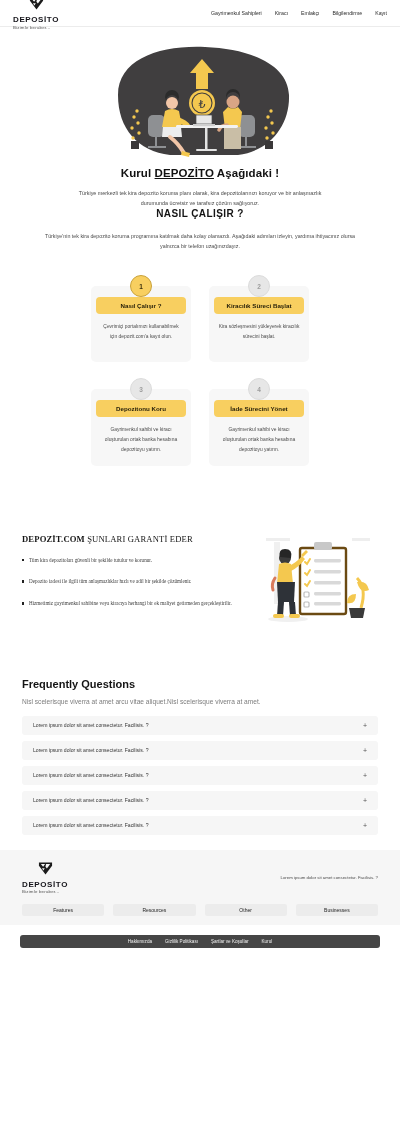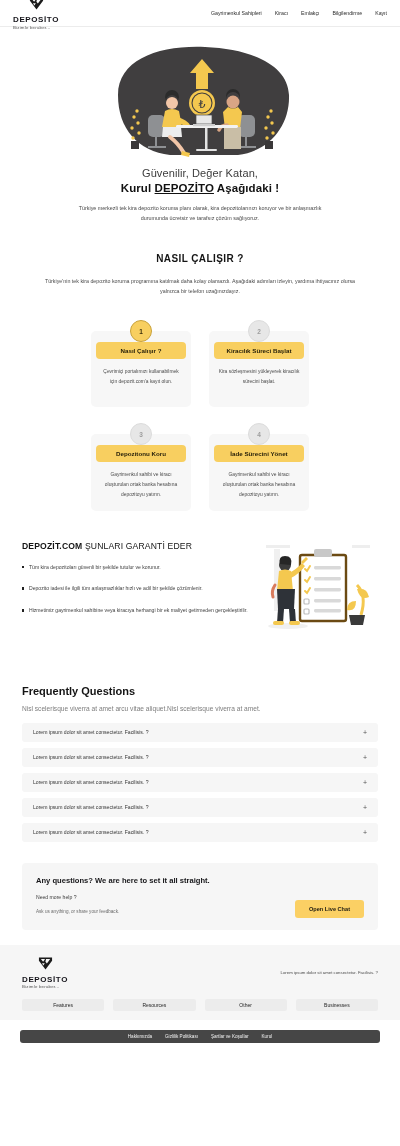--- a/index.html
+++ b/index.html
@@ -39,21 +39,21 @@
   .hero-art { width: 400px; height: 128px; display: block; }
   .hero-copy { text-align: center; padding: 0 55px; margin-top: 6px; }
   .hero-l1 { font-size: 11px; color: #3c3c3c; font-weight: 400; letter-spacing: .1px; }
   .hero-l2 { font-size: 11.5px; font-weight: bold; color: #111; margin-top: 3px; letter-spacing: .1px; }
   .hero-l2 .accentword { font-weight: bold; text-decoration: underline; }
   .hero-sub {
     margin-top: 9px; font-size: 5.4px; line-height: 1.85; color: #4a4a4a; padding: 0 12px;
   }
 
   
-  .how { margin-top: 30px; text-align: center; }
+  .how { text-align: center; }
   .how-title { font-size: 10px; font-weight: bold; letter-spacing: .4px; color: #141414; }
   .how-sub {
     margin: 12px auto 0; width: 330px; font-size: 5.3px; line-height: 1.9; color: #4a4a4a;
   }
 
   .steps { margin-top: 24px; display: flex; flex-direction: column; align-items: center; gap: 16px; }
   .steps-row { display: flex; gap: 18px; justify-content: center; }
   .step { width: 100px; position: relative; padding-top: 11px; }
   .step-badge {
     position: absolute; top: 0; left: 50%; transform: translateX(-50%);
@@ -70,21 +70,21 @@
   .step-head {
     position: absolute; top: 11px; left: 5px; right: 5px;
     background: #F8CF60; border-radius: 4px; padding: 5px 2px;
     font-size: 6.2px; font-weight: bold; color: #231d08;
   }
   .step-body {
     margin-top: 14px; font-size: 4.9px; line-height: 2.0; color: #4b4b4b;
   }
 
   
-  .guar { margin-top: 24px; display: flex; padding: 0 22px; gap: 2px; align-items: flex-start; }
+  .guar { margin-top: 62px; display: flex; padding: 0 22px; gap: 2px; align-items: flex-start; font-family: Liberation Serif, serif; }
   .guar-left { flex: 1 1 auto; padding-top: 6px; }
   .guar-title { font-size: 8.6px; letter-spacing: .15px; color: #151515; font-weight: 400; }
   .guar-title b { font-weight: bold; }
   .guar-list { margin-top: 12px; list-style: none; }
   .guar-list li {
     font-size: 5.1px; line-height: 1.75; color: #3d3d3d; margin-bottom: 13px;
     padding-left: 7px; position: relative;
   }
   .guar-list li::before {
     content: ""; position: absolute; left: 0; top: 3px;
@@ -213,21 +213,20 @@
           <circle cx="266" cy="95" r="1.7"></circle>
         <circle cx="273" cy="100" r="1.7"></circle>
           <circle cx="267" cy="105" r="1.7"></circle>
           <circle cx="271" cy="78" r="1.7"></circle>
       </g>
       <rect x="131" y="108" width="8" height="8" fill="#3a3839"></rect>
       <rect x="265" y="108" width="8" height="8" fill="#3a3839"></rect>
     </svg>
 
     <div class="hero-copy">
-      <div class="hero-l1">Güvenilir, Değer Katan,</div>
       <div class="hero-l2"><span>Kurul </span><span class="accentword">DEPOZİTO</span><span> Aşağıdaki !</span></div>
       <div class="hero-sub">Türkiye merkezli tek kira depozito koruma planı olarak, kira depozitolarınızı koruyor ve bir anlaşmazlık durumunda ücretsiz ve tarafsız çözüm sağlıyoruz.</div>
     </div>
   </div>
 
   <div class="how">
     <div class="how-title">NASIL ÇALIŞIR ?</div>
     <div class="how-sub">Türkiye'nin tek kira depozito koruma programına katılmak daha kolay olamazdı. Aşağıdaki adımları izleyin, yardıma ihtiyacınız olursa yalnızca bir telefon uzağınızdayız.</div>
 
     <div class="steps">
@@ -335,26 +334,20 @@
         <span class="faq-q">Lorem ipsum dolor sit amet consectetur. Facilisis. ?</span>
         <span class="faq-plus">+</span>
       </div>
       <div class="faq-row">
         <span class="faq-q">Lorem ipsum dolor sit amet consectetur. Facilisis. ?</span>
         <span class="faq-plus">+</span>
       </div>
     </div>
   </div>
 
-  <div class="cta">
-    <div class="cta-title">Any questions? We are here to set it all straight.</div>
-    <div class="cta-help">Need more help ?</div>
-    <div class="cta-note">Ask us anything, or share your feedback.</div>
-    <button class="cta-btn">Open Live Chat</button>
-  </div>
 
   <div class="footer">
     <div class="footer-top">
       <div class="brand">
         <svg class="logo-mark" viewBox="0 0 32 32">
           <path d="M2 3 h28 v7 l-14 19 L2 10 Z" fill="#1b1b1b"></path>
           <path d="M6 6.5 h9 l-4 6 z" fill="#f6f6f6"></path>
           <path d="M17 6.5 h9 l-7 9.5 -3 -4 z" fill="#f6f6f6"></path>
           <path d="M8.5 15.5 h6 l-3 4.5 z" fill="#f6f6f6"></path>
         </svg>

